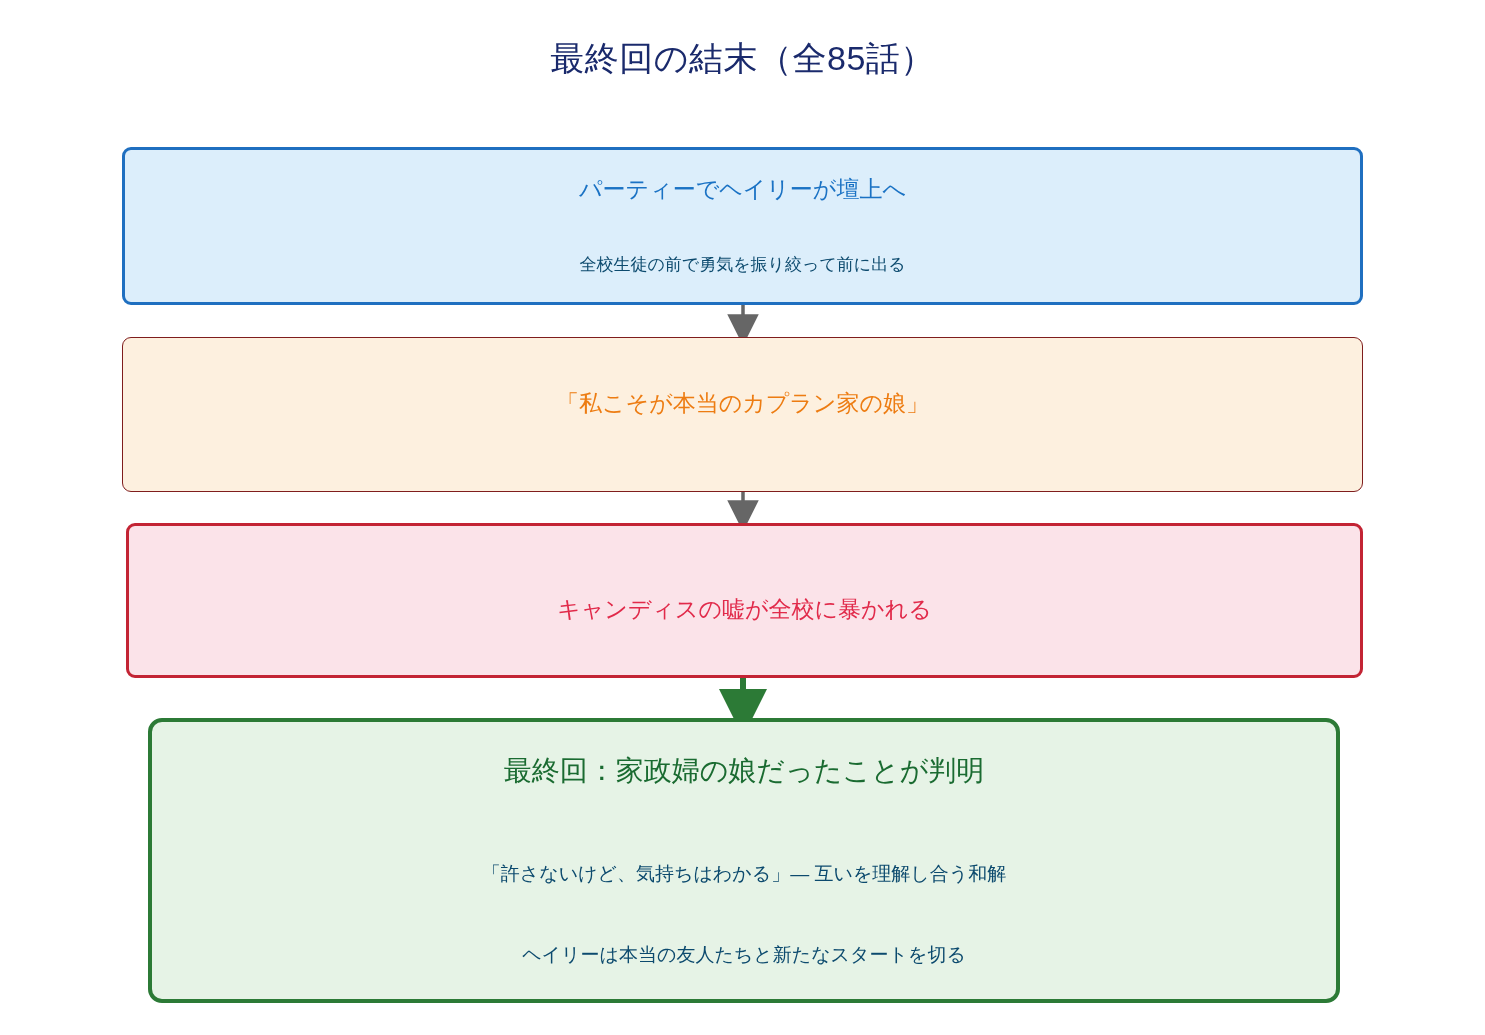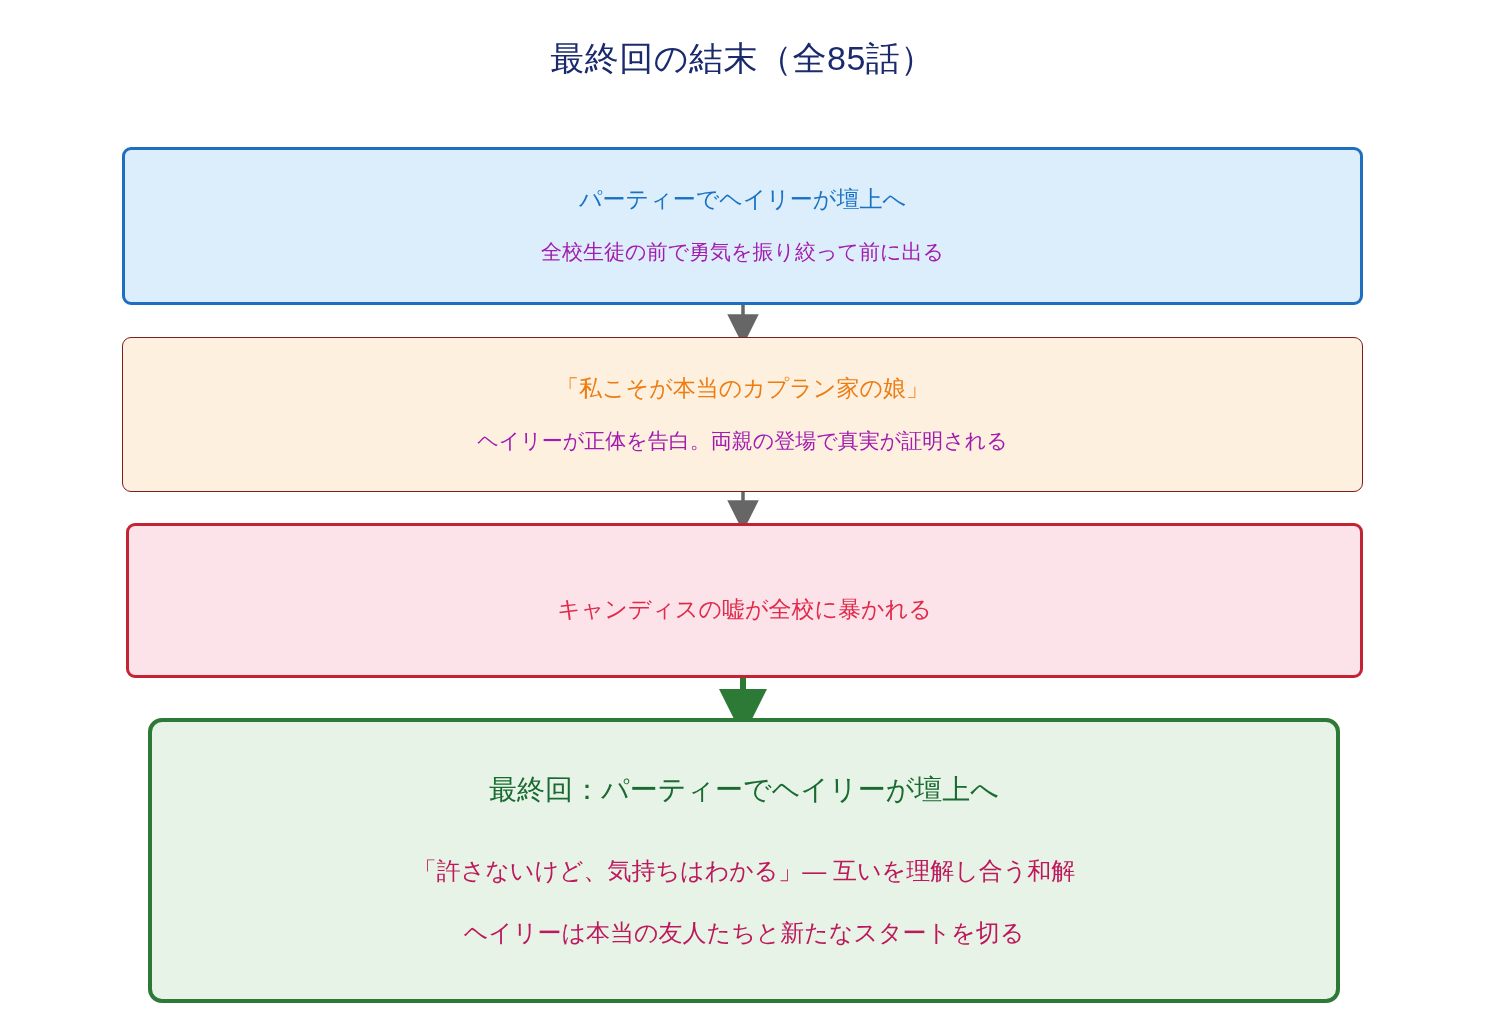--- a/index.html
+++ b/index.html
@@ -35,32 +35,33 @@
     height: 1035px;
   }
 
   .node {
     position: absolute;
     box-sizing: border-box;
     display: flex;
     flex-direction: column;
     align-items: center;
     justify-content: center;
+    gap: 26px;
   }
 
   .node-title {
     font-size: 23px;
     font-weight: 400;
     line-height: 1.3;
     text-align: center;
   }
 
   .node-sub {
-    font-size: 21px;
-    color: #a21caf;
+    font-size: 17px;
+    color: #0c4a6e;
     line-height: 1.4;
     text-align: center;
   }
 
   
   #node-1 {
     left: 122px;
     top: 147px;
     width: 1241px;
     height: 158px;
@@ -103,22 +104,22 @@
     background: #e6f3e6;
     border: 4px solid #2c7a36;
     border-radius: 14px;
   }
   #node-4 .node-title {
     font-size: 28px;
     color: #1a6b31;
     margin-bottom: 46px;
   }
   #node-4 .node-sub {
-    font-size: 24px;
-    color: #be185d;
+    font-size: 19px;
+    color: #0c4a6e;
     margin-bottom: 28px;
   }
   #node-4 .node-sub:last-child { margin-bottom: 0; }
 
   
   .connector {
     position: absolute;
     left: 0;
     top: 0;
   }
@@ -147,26 +148,25 @@
     <line x1="743" y1="676" x2="743" y2="713" stroke="#2c7a36" stroke-width="6" marker-end="url(#arrowGreen)"></line>
   </svg>
 
   <div class="node" id="node-1">
     <div class="node-title">パーティーでヘイリーが壇上へ</div>
     <div class="node-sub">全校生徒の前で勇気を振り絞って前に出る</div>
   </div>
 
   <div class="node" id="node-2">
     <div class="node-title">「私こそが本当のカプラン家の娘」</div>
-    <div class="node-sub">ヘイリーが正体を告白。両親の登場で真実が証明される</div>
   </div>
 
   <div class="node" id="node-3">
     <div class="node-title">キャンディスの嘘が全校に暴かれる</div>
   </div>
 
   <div class="node" id="node-4">
-    <div class="node-title">最終回：パーティーでヘイリーが壇上へ</div>
+    <div class="node-title">最終回：家政婦の娘だったことが判明</div>
     <div class="node-sub">「許さないけど、気持ちはわかる」—  互いを理解し合う和解</div>
     <div class="node-sub">ヘイリーは本当の友人たちと新たなスタートを切る</div>
   </div>
 
 </div>
 
 </body></html>

